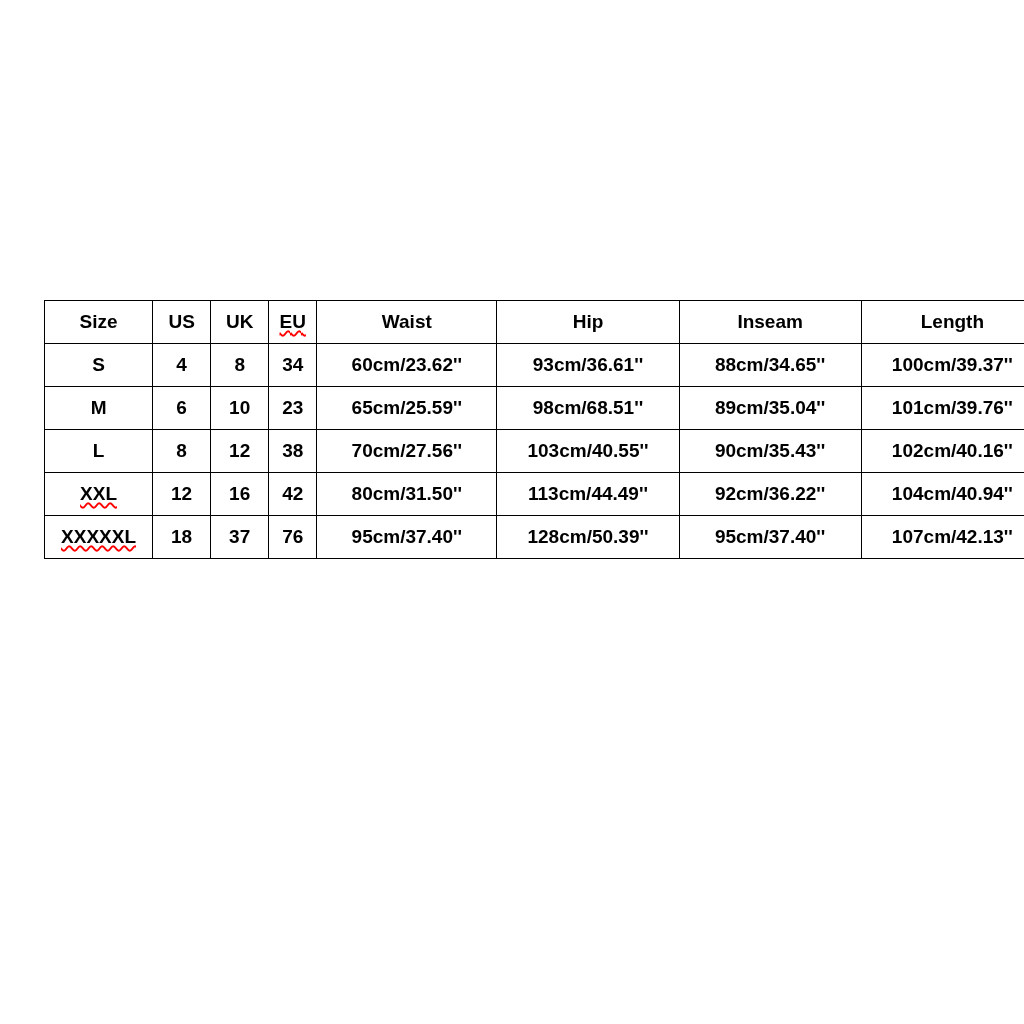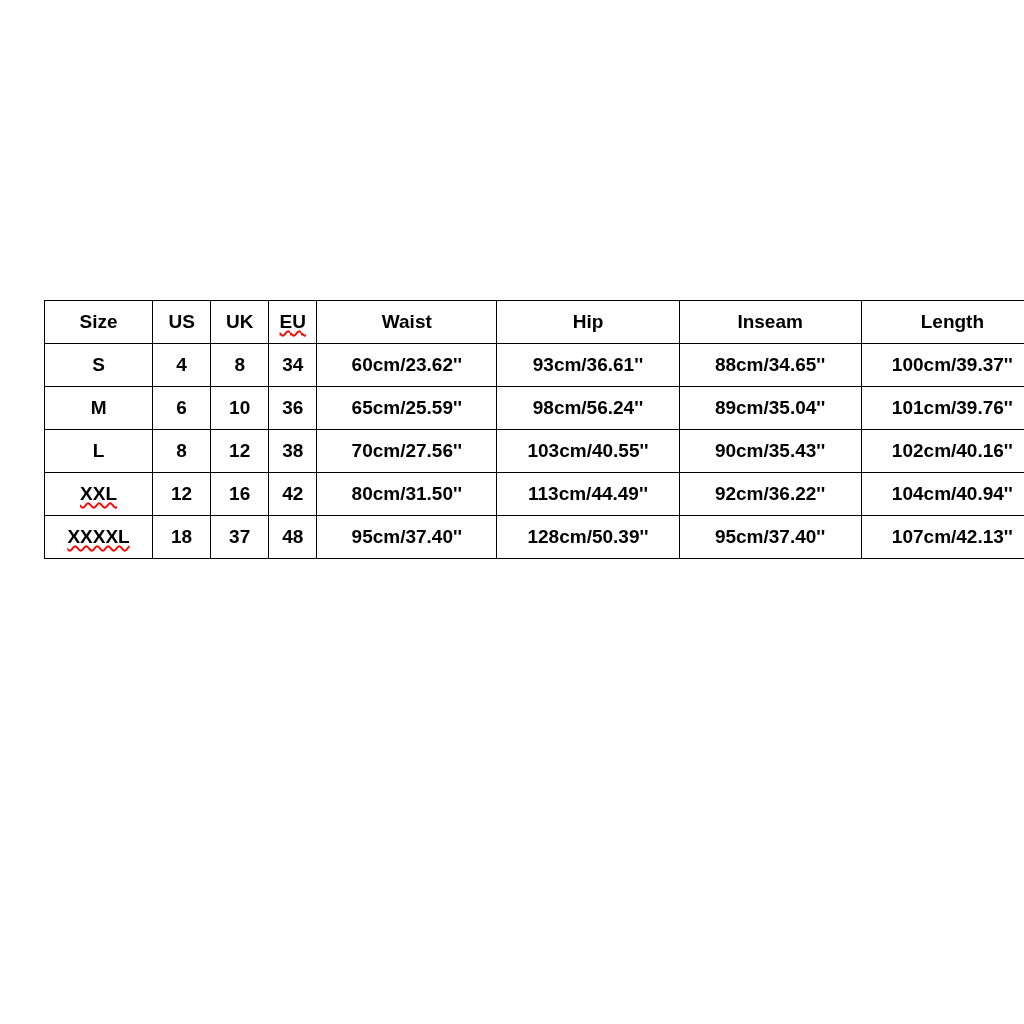--- a/index.html
+++ b/index.html
@@ -87,23 +87,23 @@
           <td><span>34</span></td>
           <td><span>60cm/23.62''</span></td>
           <td><span>93cm/36.61''</span></td>
           <td><span>88cm/34.65''</span></td>
           <td><span>100cm/39.37''</span></td>
         </tr>
         <tr>
           <td><span>M</span></td>
           <td><span>6</span></td>
           <td><span>10</span></td>
-          <td><span>36</span></td>
+          <td><span>23</span></td>
           <td><span>65cm/25.59''</span></td>
-          <td><span>98cm/56.24''</span></td>
+          <td><span>98cm/68.51''</span></td>
           <td><span>89cm/35.04''</span></td>
           <td><span>101cm/39.76''</span></td>
         </tr>
         <tr>
           <td><span>L</span></td>
           <td><span>8</span></td>
           <td><span>12</span></td>
           <td><span>38</span></td>
           <td><span>70cm/27.56''</span></td>
           <td><span>103cm/40.55''</span></td>
@@ -114,24 +114,24 @@
           <td><span class="sp">XXL</span></td>
           <td><span>12</span></td>
           <td><span>16</span></td>
           <td><span>42</span></td>
           <td><span>80cm/31.50''</span></td>
           <td><span>113cm/44.49''</span></td>
           <td><span>92cm/36.22''</span></td>
           <td><span>104cm/40.94''</span></td>
         </tr>
         <tr>
-          <td><span class="sp">XXXXL</span></td>
+          <td><span class="sp">XXXXXL</span></td>
           <td><span>18</span></td>
           <td><span>37</span></td>
-          <td><span>48</span></td>
+          <td><span>76</span></td>
           <td><span>95cm/37.40''</span></td>
           <td><span>128cm/50.39''</span></td>
           <td><span>95cm/37.40''</span></td>
           <td><span>107cm/42.13''</span></td>
         </tr>
       </tbody>
   </table>
 </div>
 
 </body></html>

